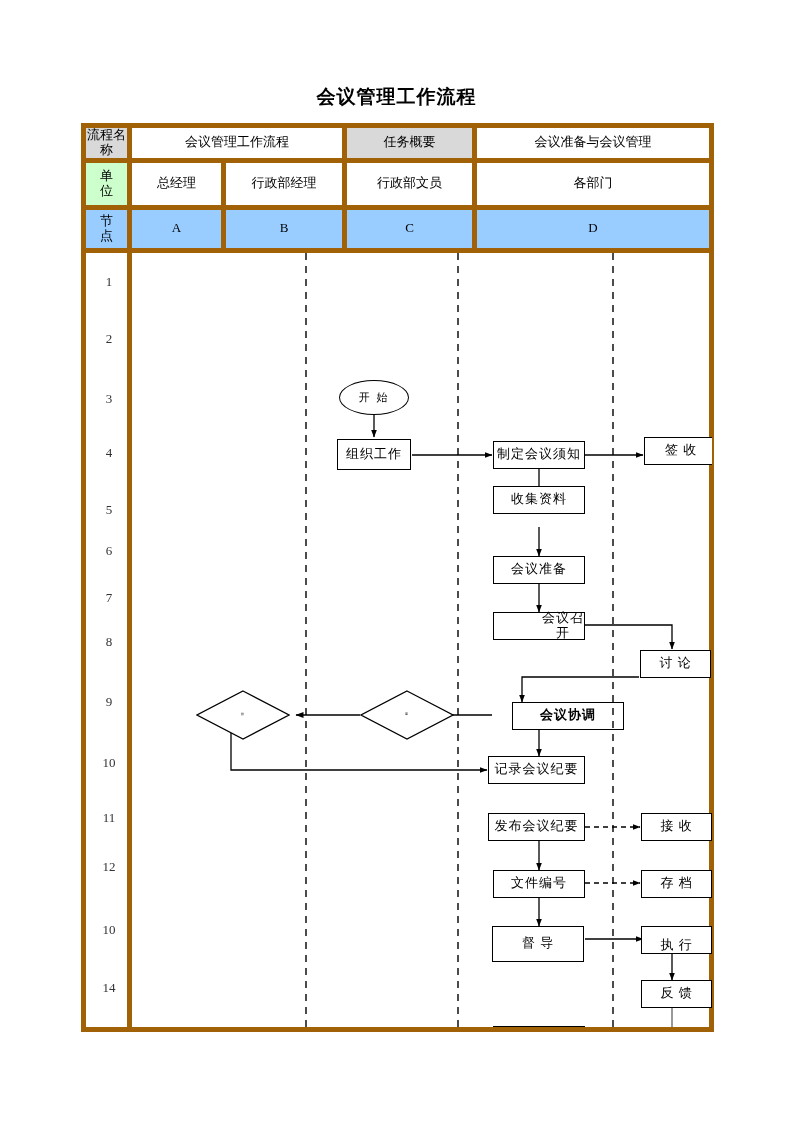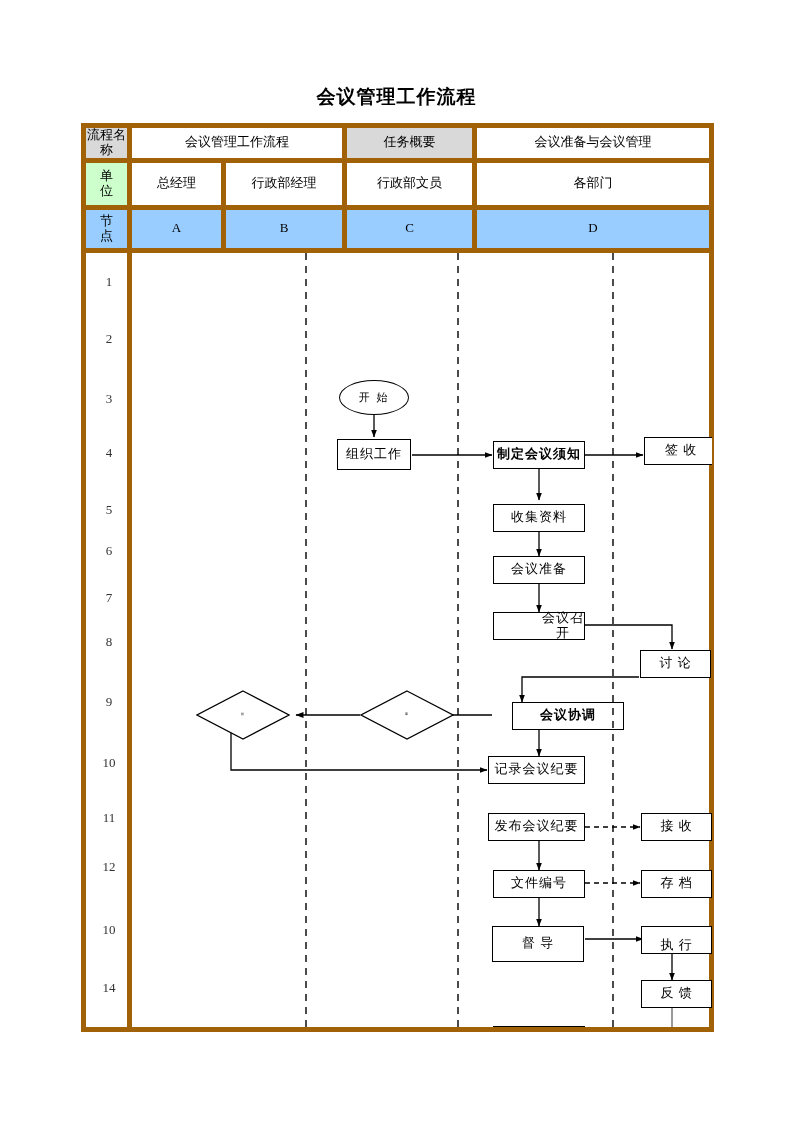--- a/index.html
+++ b/index.html
@@ -276,29 +276,29 @@
         </svg>
 
         <div class="node term" style="left:207px;top:127px;width:70px;height:35px;">
           <span>开  始</span>
         </div>
 
         <div class="node proc" style="left:205px;top:186px;width:74px;height:31px;">
           <span>组织工作</span>
         </div>
 
-        <div class="node proc" style="left:361px;top:188px;width:92px;height:28px;font-weight:bold;">
+        <div class="node proc" style="left:361px;top:188px;width:92px;height:28px;">
           <span>制定会议须知</span>
         </div>
 
         <div class="node proc" style="left:512px;top:184px;width:74px;height:28px;">
           <span>签  收</span>
         </div>
 
-        <div class="node proc" style="left:361px;top:251px;width:92px;height:28px;">
+        <div class="node proc" style="left:361px;top:233px;width:92px;height:28px;">
           <span>收集资料</span>
         </div>
 
         <div class="node proc" style="left:361px;top:303px;width:92px;height:28px;">
           <span>会议准备</span>
         </div>
 
         <div class="node proc" style="left:361px;top:359px;width:92px;height:28px;padding-left:48px;">
           <span>会议召开</span>
         </div>

